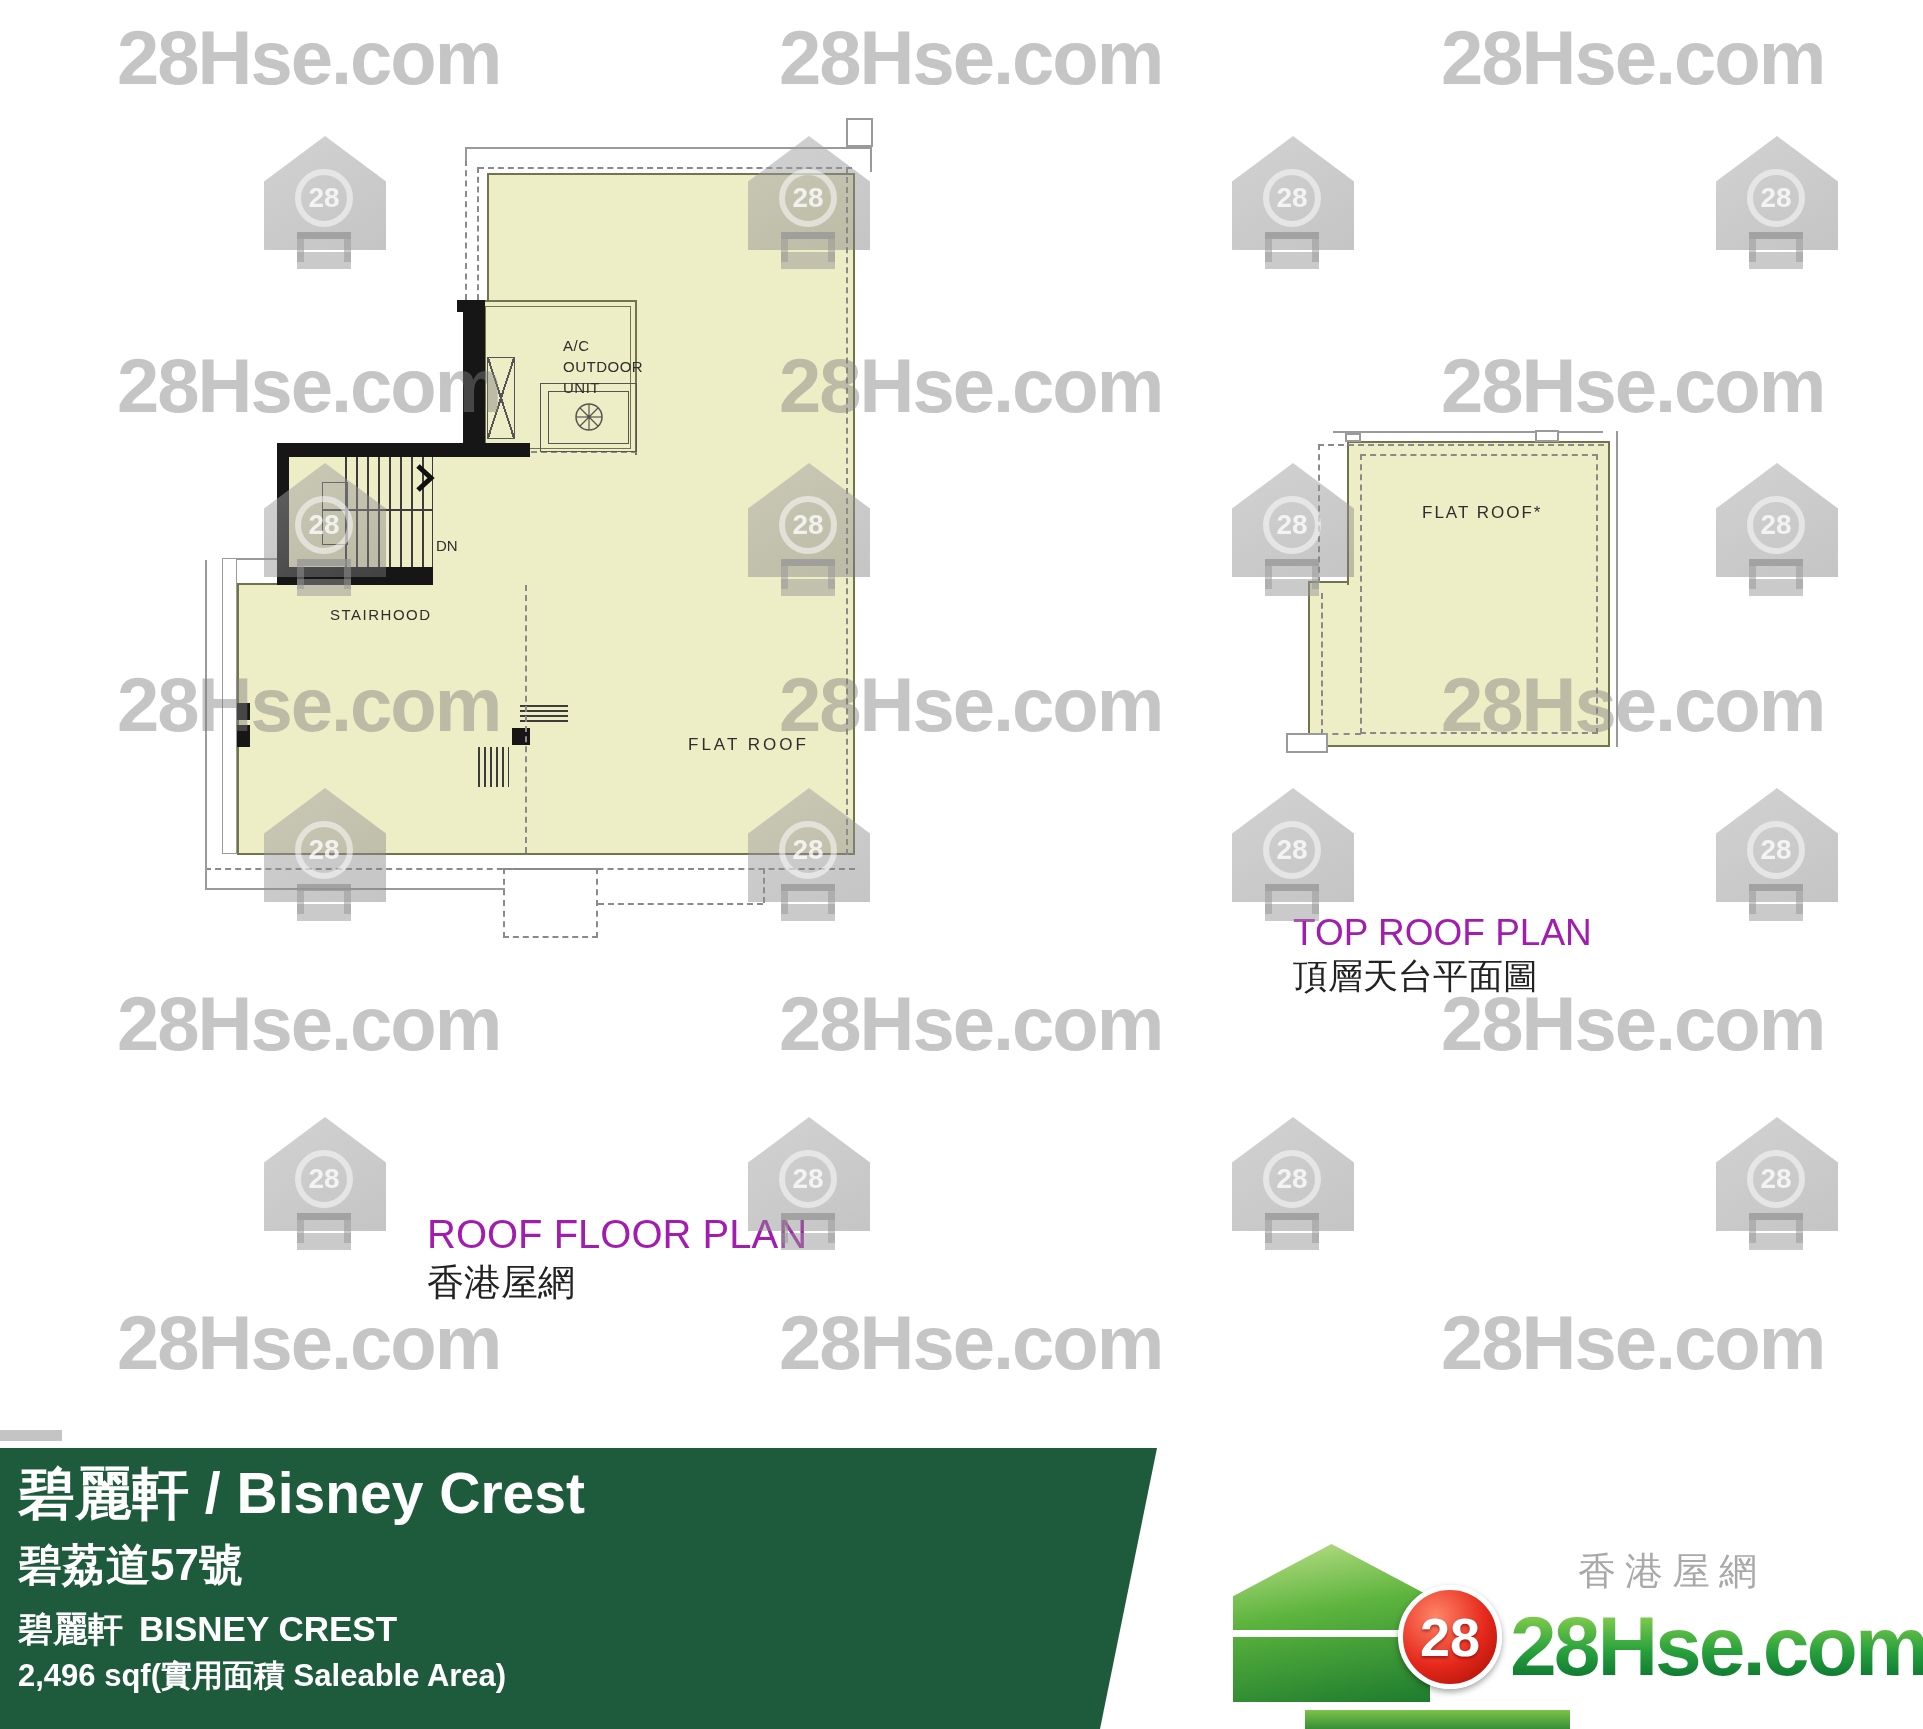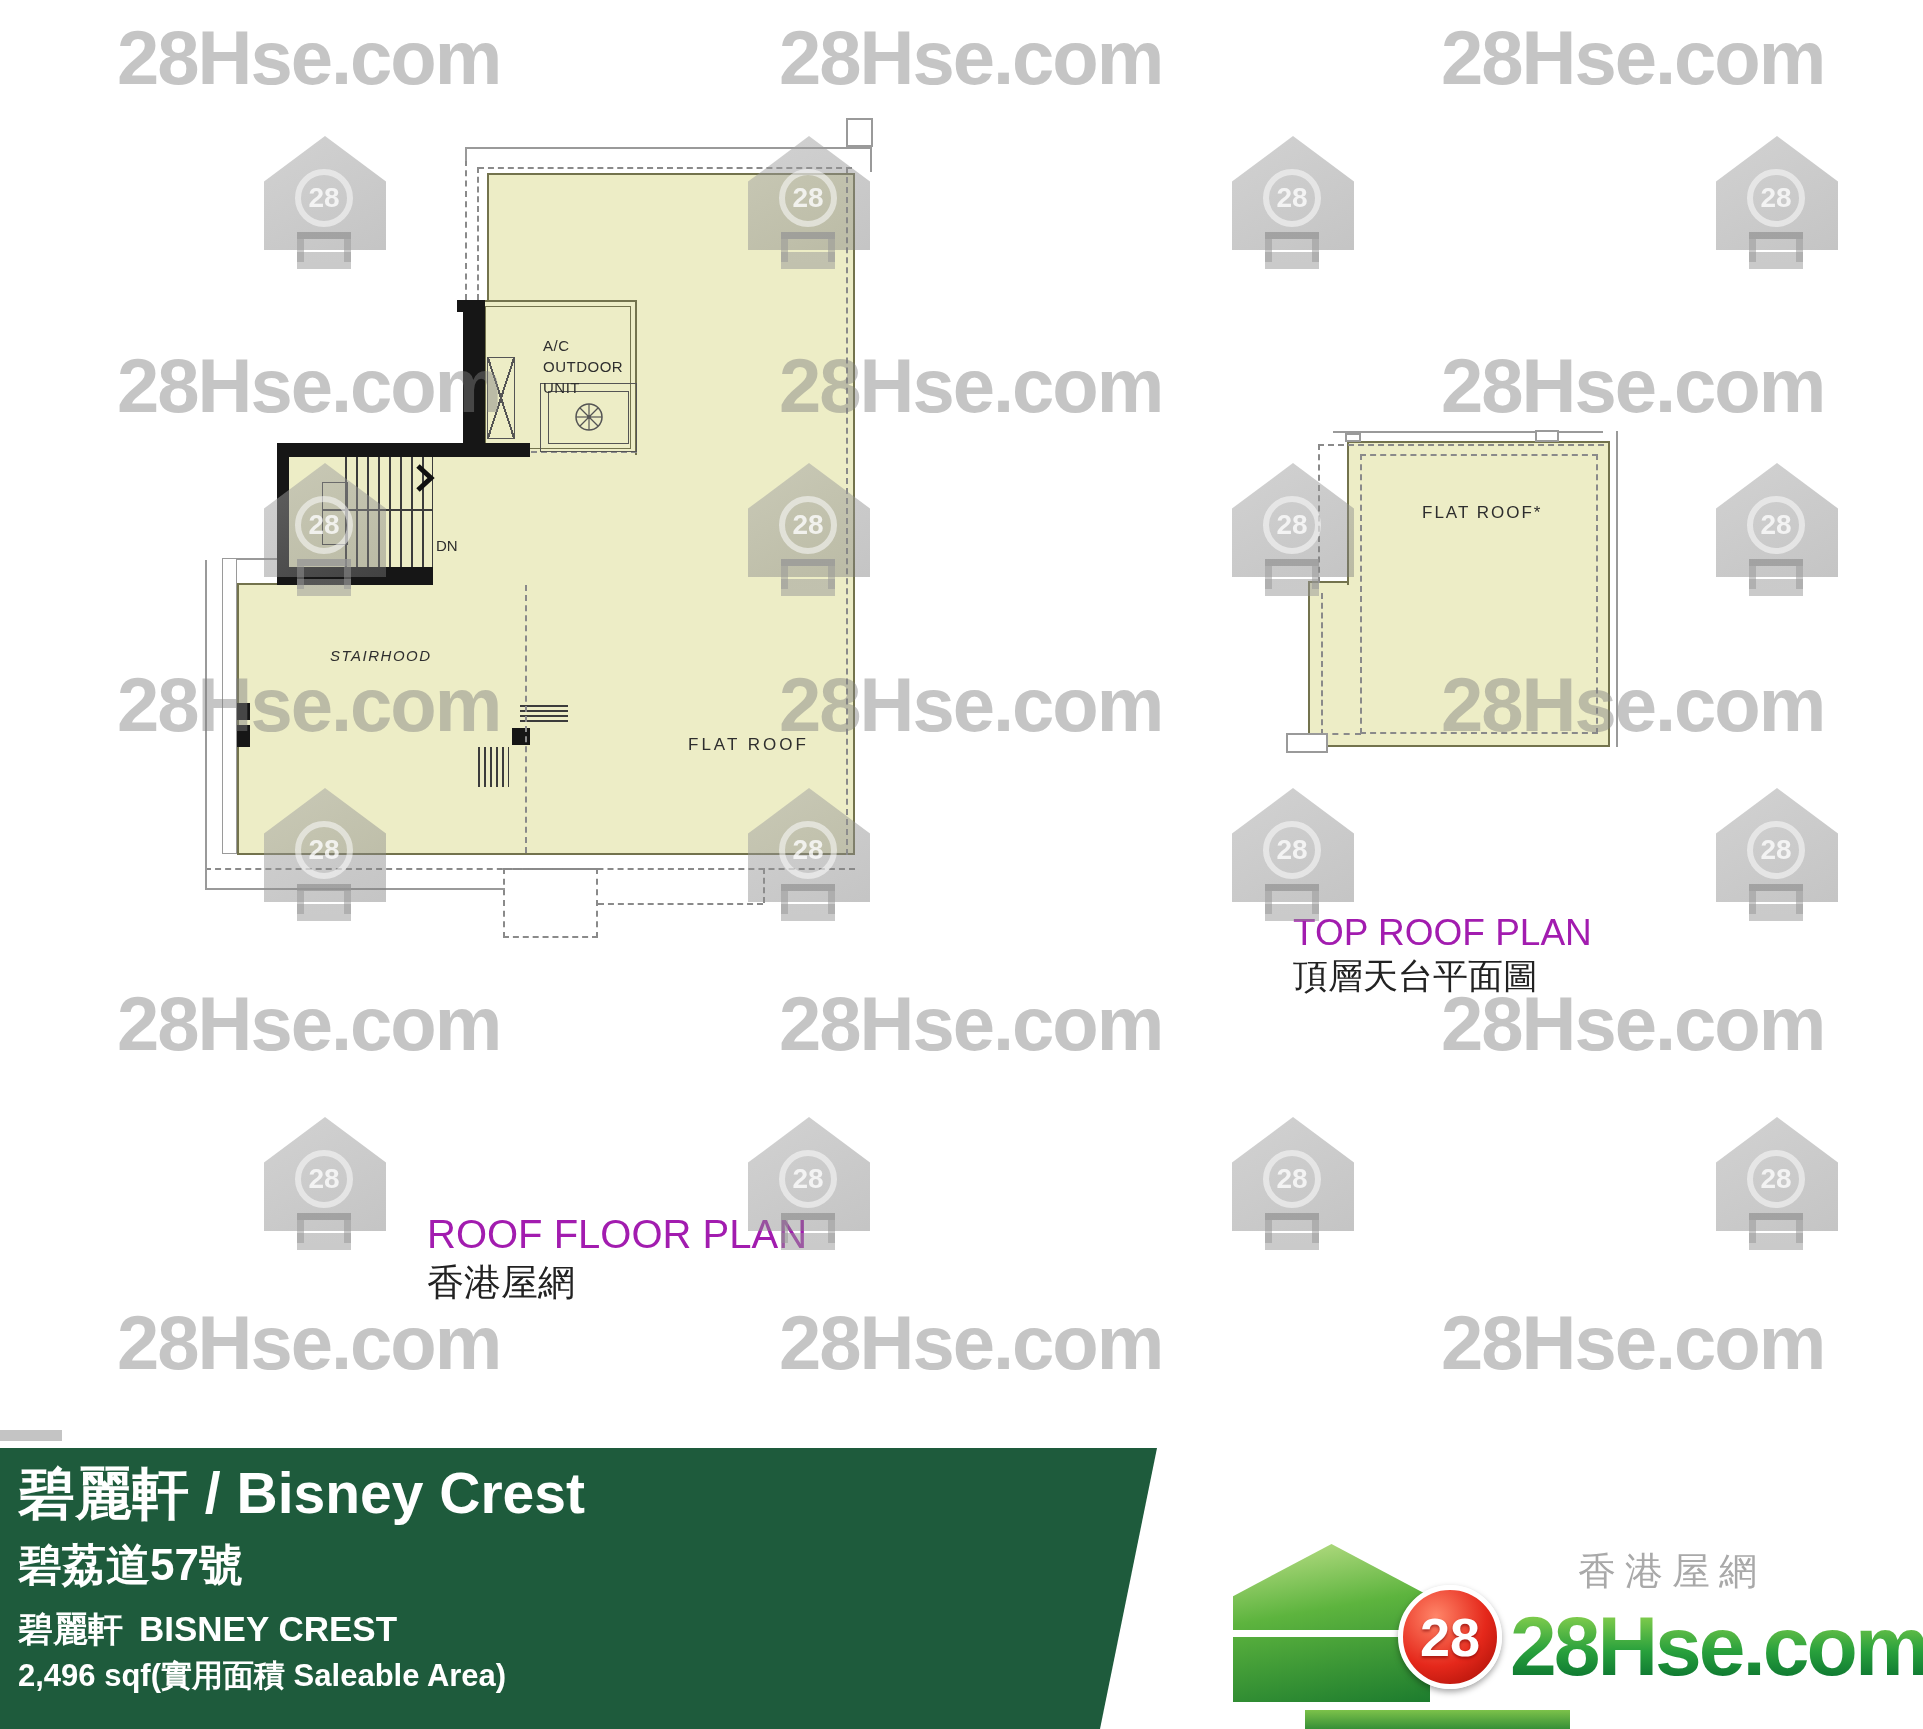--- a/index.html
+++ b/index.html
@@ -30,23 +30,23 @@
     position:absolute; left:317px; top:247px; width:28px; height:82px;
     border:1.5px solid #555; background:
       linear-gradient(to top right, transparent calc(50% - 1px), #555 calc(50% - 1px) calc(50% + 1px), transparent calc(50% + 1px)),
       linear-gradient(to bottom right, transparent calc(50% - 1px), #555 calc(50% - 1px) calc(50% + 1px), transparent calc(50% + 1px));
   }
   .fan-outer { position:absolute; left:370px; top:273px; width:97px; height:69px; border:1.5px solid #555; }
   .fan-inner { position:absolute; left:378px; top:281px; width:81px; height:53px; border:1.5px solid #555; }
   .fan-svg { position:absolute; left:404px; top:292px; }
   .arrow-svg { position:absolute; left:244px; top:352px; }
   .plan-label { position:absolute; color:#2e2e2e; font-family:"Liberation Sans", sans-serif; z-index:2; }
-  .lbl-ac { left:373px; top:225px; font-size:15px; letter-spacing:.5px; line-height:1.4; white-space:pre-line; }
+  .lbl-ac { left:393px; top:225px; font-size:15px; letter-spacing:.5px; line-height:1.4; white-space:pre-line; }
   .lbl-dn { left:266px; top:427px; font-size:15px; }
-  .lbl-stairhood { left:160px; top:537px; font-size:15px; letter-spacing:1.5px;font-style:italic; }
+  .lbl-stairhood { left:160px; top:496px; font-size:15px; letter-spacing:1.5px; }
   .lbl-flatroof { left:518px; top:625px; font-size:17px; letter-spacing:3px; }
   .lbl-flatroof2 { left:140px; top:78px; font-size:17px; letter-spacing:2px; }
   
   .title-en { position:absolute; color:#a21caf; font-family:"Liberation Sans", sans-serif; z-index:2; }
   .title-zh { position:absolute; color:#222; font-family:"Liberation Serif","DejaVu Serif", serif; z-index:2; }
   #roof-title-en { left:427px; top:1212px; font-size:40px; }
   #roof-title-zh { left:427px; top:1258px; font-size:37px; }
   #top-title-en { left:1293px; top:912px; font-size:37px; }
   #top-title-zh { left:1293px; top:953px; font-size:35px; }
   

